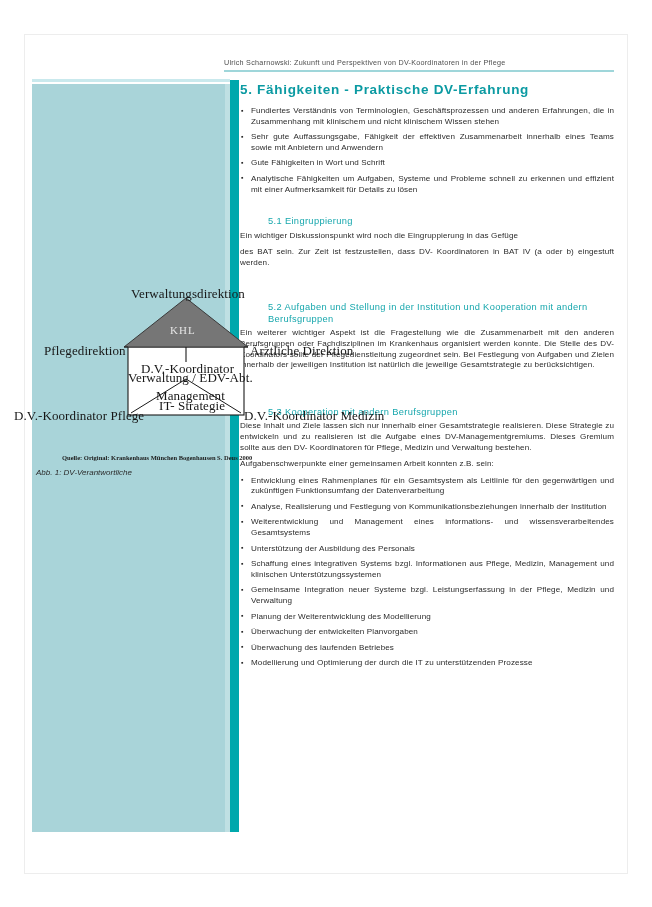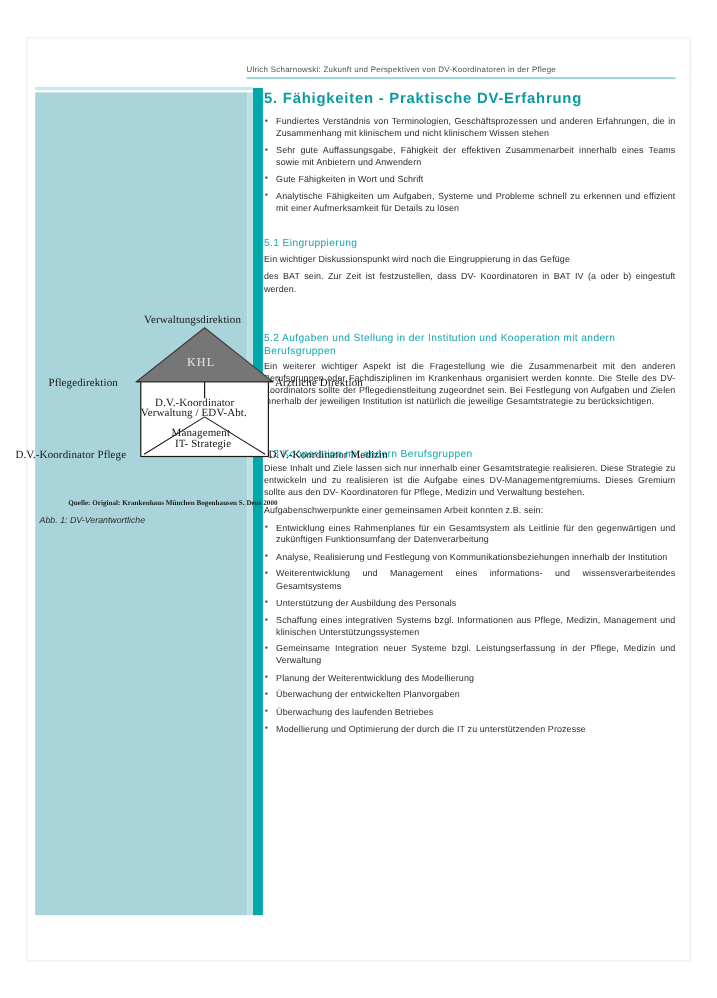--- a/index.html
+++ b/index.html
@@ -97,20 +97,21 @@
   }
 
   h2.sub-title {
     margin: 0 0 3px 0;
     font-size: 9.3px;
     font-weight: normal;
     color: #17a7ad;
     letter-spacing: 0.35px;
     line-height: 11.5px;
     font-family: "Liberation Sans", sans-serif;
+    padding-left: 28px;
   }
 
   p.body {
     margin: 0 0 6px 0;
     font-size: 8.1px;
     line-height: 10.6px;
     color: #2b2b2b;
     text-align: justify;
     letter-spacing: 0.1px;
   }
@@ -148,21 +149,21 @@
   .figure {
     position: absolute;
     left: 36px;
     top: 282px;
     width: 300px;
     height: 200px;
   }
   .fig-label {
     position: absolute;
     font-family: "Liberation Serif", serif;
-    font-size: 10px;
+    font-size: 13px;
     color: #161616;
     white-space: nowrap;
     letter-spacing: 0.1px;
   }
   .fig-source {
     position: absolute;
     left: 26px;
     top: 172px;
     font-family: "Liberation Serif", serif;
     font-size: 6.5px;

